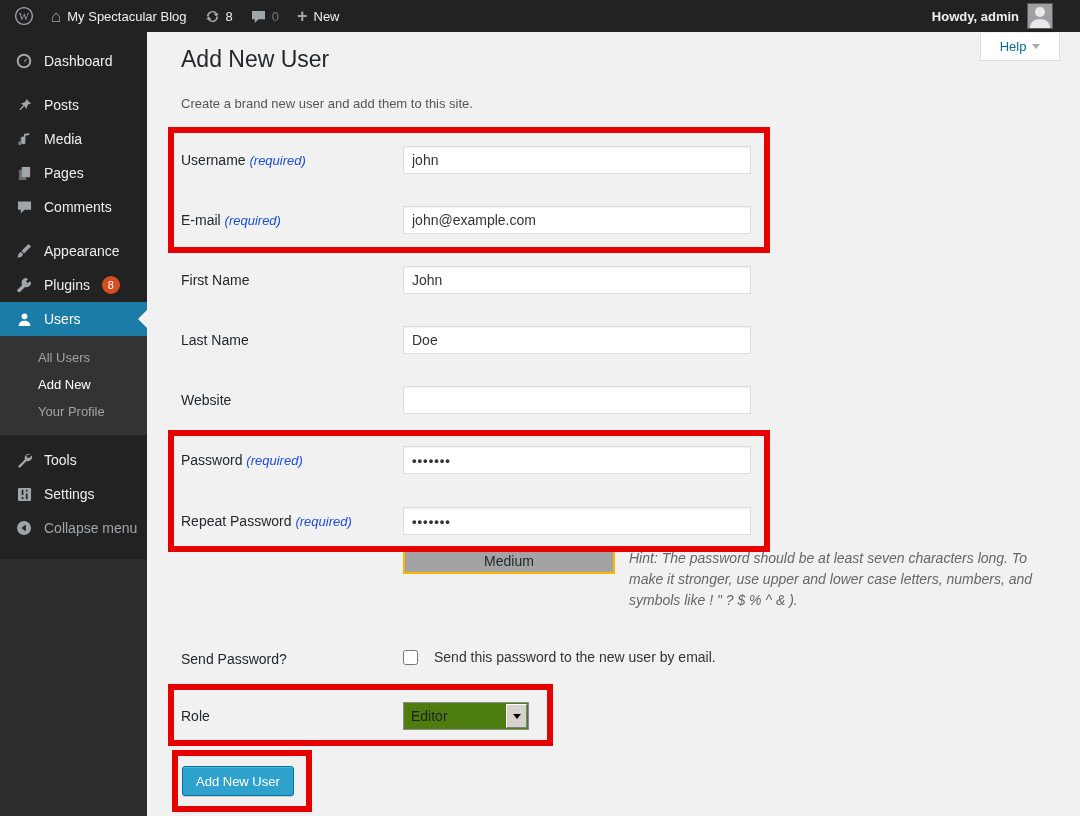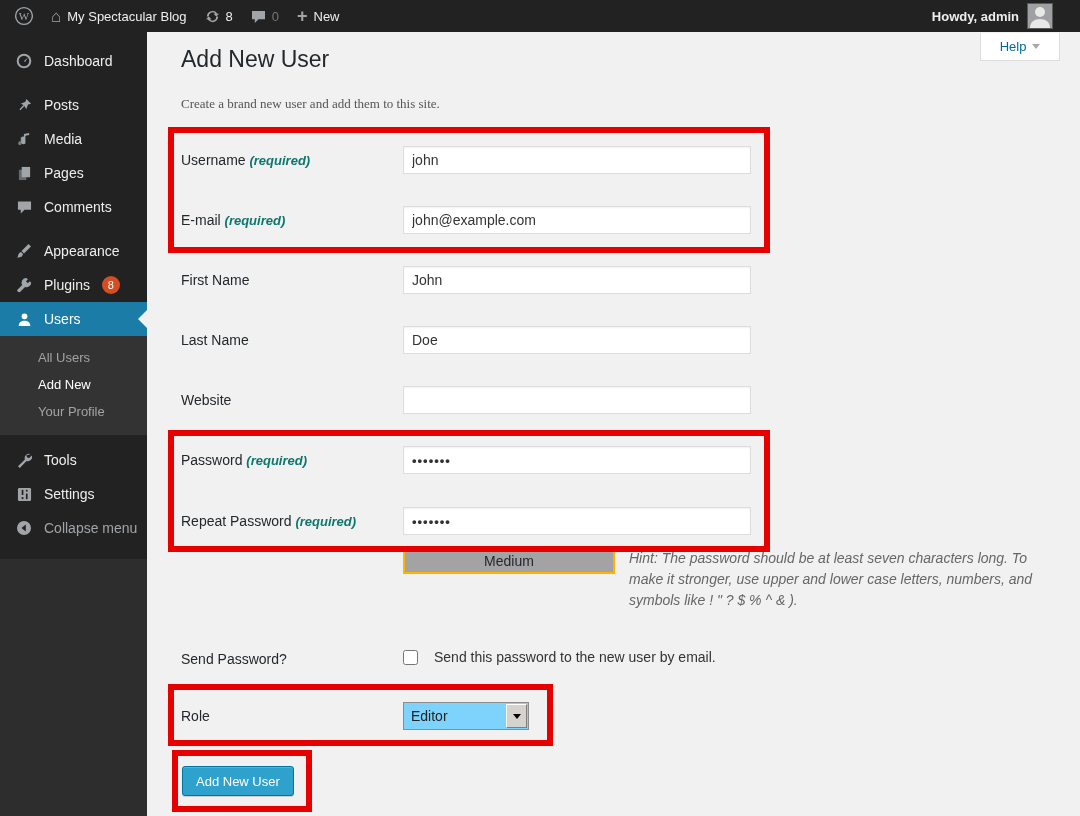--- a/index.html
+++ b/index.html
@@ -36,40 +36,40 @@
   .submenu-item { height:27px; display:flex; align-items:center; padding-left:38px; font-size:13px; color:#a3a3a3; cursor:pointer; }
   .submenu-item.current { color:#fff; }
   .collapse-label { color:#a0a5aa; }
 
   
   .content { position:absolute; left:160px; top:32px; width:920px; height:784px; background:#f1f1f1; }
   .help-btn { position:absolute; left:820px; top:1px; width:80px; height:28px; background:#fff; border:1px solid #ddd;
               border-top:none; color:#0369a1; font-size:13px; display:flex; align-items:center; justify-content:center; gap:6px; cursor:pointer; }
   .help-caret { width:0; height:0; border-left:4px solid transparent; border-right:4px solid transparent; border-top:5px solid #aaa; }
   .page-title { position:absolute; left:21px; top:14px; font-size:23px; font-weight:400; color:#23282d; }
-  .page-sub { position:absolute; left:21px; top:64px; font-size:13px; color:#555;font-family:Liberation Serif, serif; }
+  .page-sub { position:absolute; left:21px; top:64px; font-size:13px; color:#555; }
 
   .form-row { position:absolute; left:21px; width:860px; height:28px; }
   .f-label { position:absolute; left:0; top:0; line-height:28px; font-size:14px; color:#23282d; white-space:nowrap; }
-  .f-req { font-style:italic; font-size:13px; color:#0f766e;font-weight:bold; }
+  .f-req { font-style:italic; font-size:13px; color:#1d4ed8; }
   .f-input { position:absolute; left:222px; top:0; width:348px; height:28px; background:#fff; border:1px solid #ddd;
              font-family:"Liberation Sans","DejaVu Sans",sans-serif; font-size:14px; color:#333; padding:0 8px;
              box-shadow:inset 0 1px 2px rgba(0,0,0,.06); }
   .f-input.pw { letter-spacing:1px; font-weight:bold; font-size:13px; }
 
   .meter-hint { position:absolute; left:243px; top:516px; width:636px; font-size:14px; }
   .strength-meter { float:left; width:212px; height:26px; background:#a3a3a3; border:2px solid #ffb400;
                     text-align:center; line-height:22px; color:#23282d; font-size:14px; margin:0 14px 19px 0; }
   .hint-text { font-style:italic; color:#666; line-height:21px; }
 
   .send-row { top:617px; height:20px; }
   .send-group { position:absolute; left:222px; top:0; display:flex; align-items:center; gap:16px; font-size:14px; color:#333; }
 
   .role-row { top:670px; }
-  .role-select { position:absolute; left:222px; top:0; width:126px; height:28px; background:#7dd3fc; border:1px solid #8c8c8c;
+  .role-select { position:absolute; left:222px; top:0; width:126px; height:28px; background:#4d7c0f; border:1px solid #8c8c8c;
                  display:flex; align-items:center; cursor:pointer; }
   .role-value { flex:1; padding-left:7px; font-size:14px; color:#222; }
   .select-btn { width:21px; height:24px; margin-right:1px; background:#d6d3ce;
                 border:1px solid; border-color:#fff #808080 #808080 #fff; display:flex; align-items:center; justify-content:center; }
   .select-caret { width:0; height:0; border-left:4px solid transparent; border-right:4px solid transparent; border-top:5px solid #000; }
 
   .submit-row { top:734px; height:32px; }
   .primary-btn { position:absolute; left:1px; top:0; height:30px; padding:0 13px; background:#2ea2cc; color:#fff;
                  border:1px solid #0074a2; border-radius:3px; font-size:13px; font-family:inherit; cursor:pointer;
                  box-shadow:inset 0 1px 0 rgba(120,200,230,.5), 0 1px 0 rgba(0,0,0,.15); }

